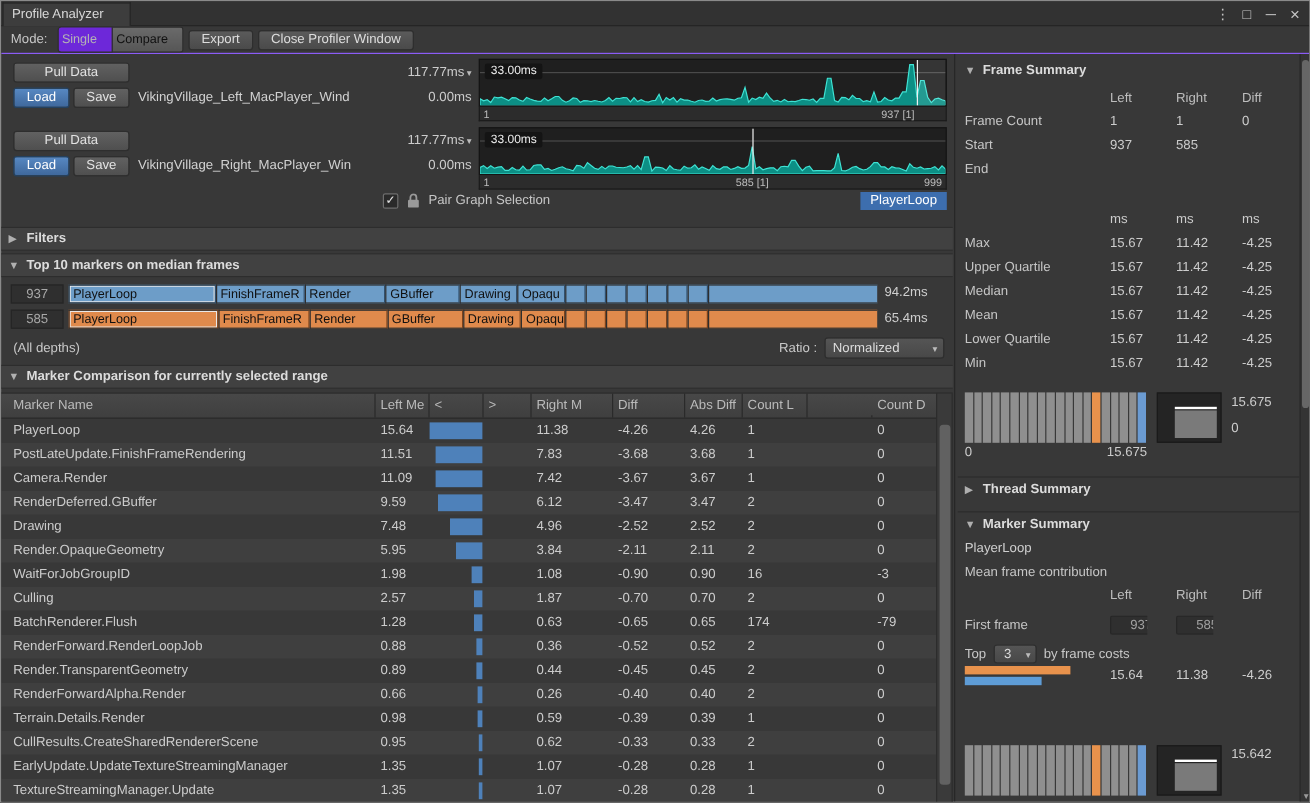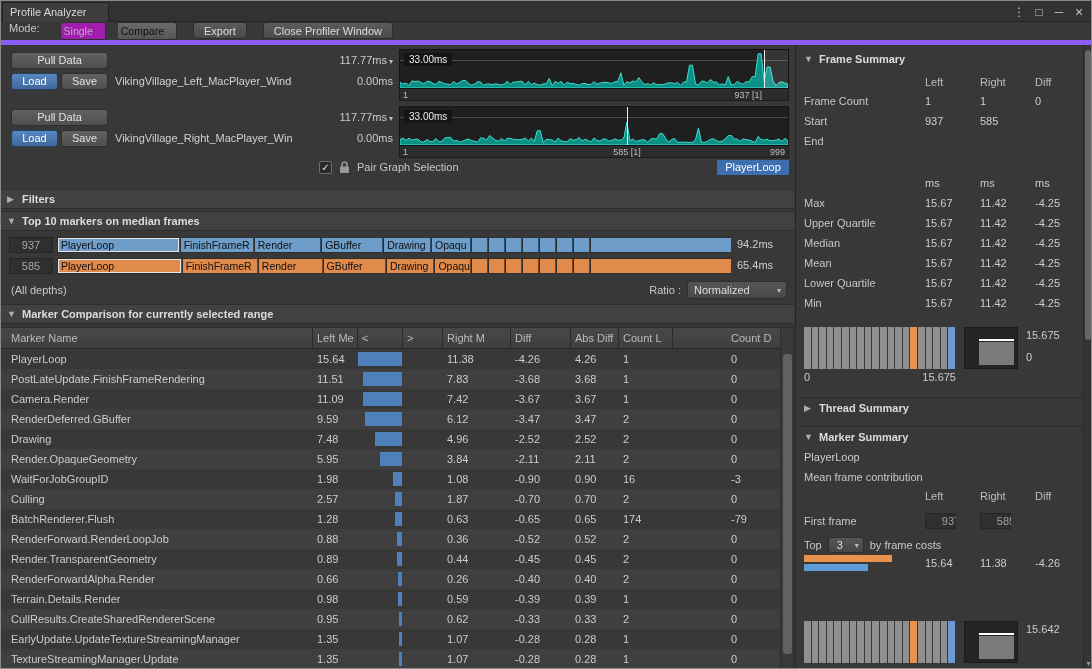--- a/index.html
+++ b/index.html
@@ -15,27 +15,27 @@
   .doc-tab { position:absolute; left:1px; top:1px; width:107px; height:20px; background:#3D3D3D;
              border:1px solid #232323; border-bottom:none; color:#D8D8D8; line-height:18px;
              padding-left:7px; font-size:11px; }
   .win-controls { position:absolute; right:4px; top:0; height:21px; display:flex;
                   align-items:center; gap:4px; }
   .wicon { width:16px; text-align:center; color:#C4C4C4; font-size:12px; line-height:20px; }
   .wicon.close { font-size:14px; }
 
   
   .toolbar { position:absolute; left:0; top:21px; right:0; height:23px; background:#383838;
-             border-bottom:5px solid #8b5cf6; display:flex; padding-left:8px;gap:12px; }
+             border-bottom:1px solid #8b5cf6; display:flex; align-items:center; padding-left:8px; }
   .mode-label { color:#C6C6C6; margin-right:8px; }
   .seg { height:17px; padding:0 12px; border:1px solid #2E2E2E; color:#DADADA; display:flex;
          align-items:center; }
   .seg.first { border-radius:3px 0 0 3px; }
   .seg.last  { border-radius:0 3px 3px 0; border-left:none; }
-  .seg.inactive { background:#a21caf; color:#B4B4B4; }
+  .seg.inactive { background:#6d28d9; color:#B4B4B4; }
   .seg.active   { background:linear-gradient(#6A6A6A,#565656); }
   .tbtn { height:17px; padding:0 10px; margin-left:4px; background:linear-gradient(#5B5B5B,#4A4A4A);
           border:1px solid #2E2E2E; color:#DDDDDD; border-radius:3px; display:flex; align-items:center; }
 
   
   .dataset { position:absolute; left:0; width:793px; height:56px; }
   .ds1 { top:46px; } .ds2 { top:103px; }
   .btn { position:absolute; background:linear-gradient(#616161,#4F4F4F); border:1px solid #2E2E2E;
          border-radius:3px; color:#E2E2E2; font-size:11px; text-align:center; line-height:15px; }
   .btn.blue { background:linear-gradient(#5788C2,#3F689C); border-color:#24415F; color:#FFFFFF; }

